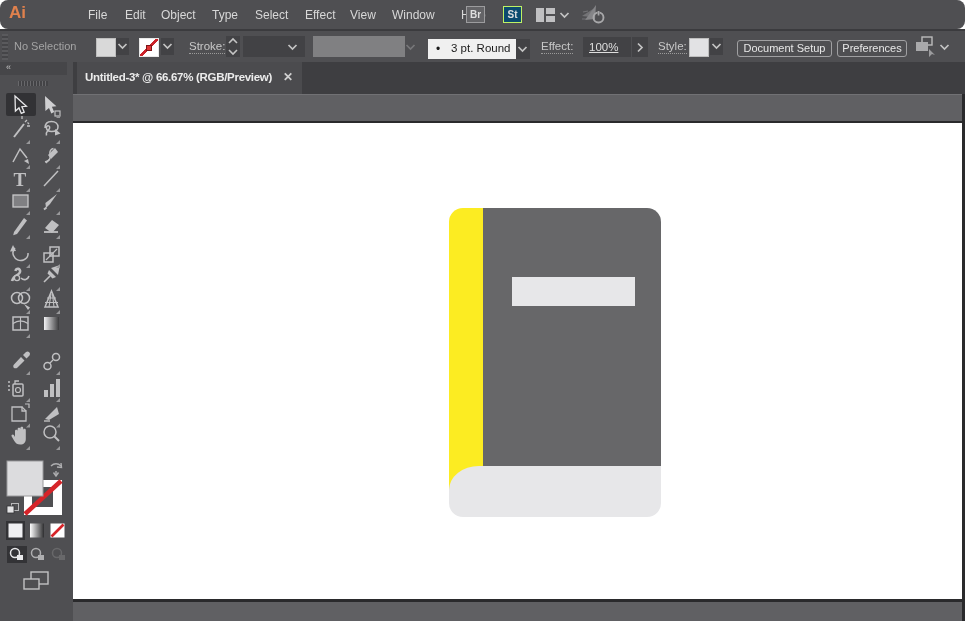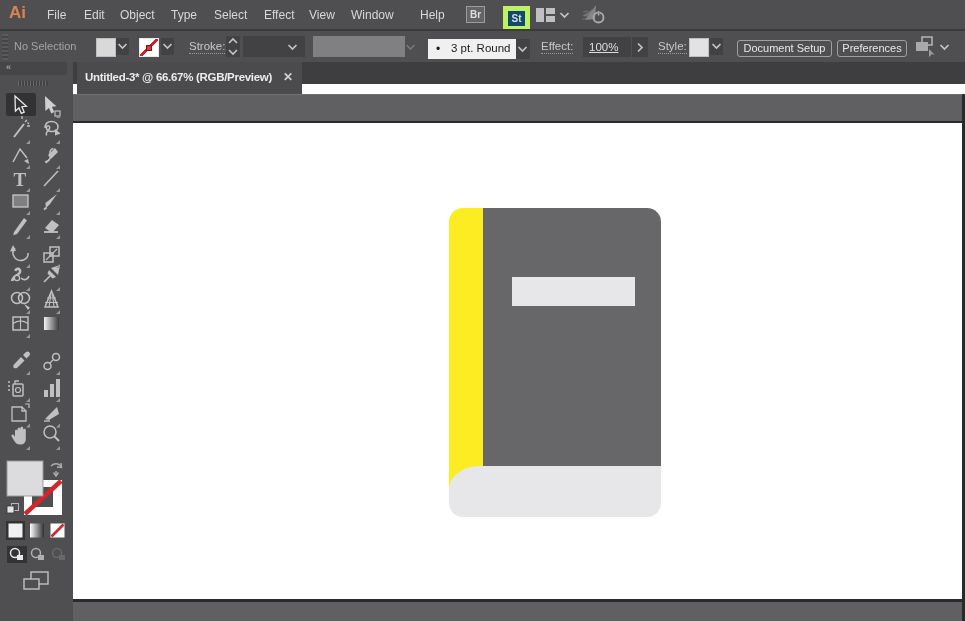--- a/index.html
+++ b/index.html
@@ -1,37 +1,37 @@
 <!DOCTYPE html>
 <html><head>
 <meta charset="utf-8">
 <style>
   html,body{margin:0;padding:0;}
   body{width:965px;height:621px;position:relative;overflow:hidden;
        font-family:"Liberation Sans", sans-serif;background:#ffffff;}
   .abs{position:absolute;}
   
-  #menubar{left:0;top:0;width:965px;height:29px;background:#4f4f52;}
+  #menubar{left:0;top:0;width:965px;height:29px;background:#4f4f52;border-radius:8px;}
   #menubar .ai{position:absolute;left:9px;top:3px;font-size:17px;font-weight:bold;color:#e0814d;}
-  .menu{position:absolute;top:8px;font-size:12px;color:#d8d8d8;}
+  .menu{position:absolute;top:8px;font-size:12px;color:#d8d8d8;margin-left:41px;}
   #mb-sep{left:0;top:29px;width:965px;height:2px;background:#3b3b3e;}
   
   #ctrlbar{left:0;top:31px;width:965px;height:31px;background:#4f4f52;}
   .grip{position:absolute;left:2px;top:3px;width:6px;height:26px;
         background:repeating-linear-gradient(0deg,#5a5a5d 0 2px,#454548 2px 4px);}
   .lbl{position:absolute;top:9px;font-size:11.5px;color:#c8c8c8;}
   .lbl.u{border-bottom:1px dotted #9a9a9a;padding-bottom:1px;}
   .chevbox{position:absolute;top:7px;width:13px;height:17px;background:#424245;}
   .chevbox svg{position:absolute;left:1px;top:4px;}
   .swatch{position:absolute;top:7px;width:18px;height:17px;}
   .whitebox{position:absolute;top:8px;background:#f0f0f0;color:#1a1a1a;font-size:11.5px;}
   .btn{position:absolute;top:9px;height:15px;border:1px solid #a0a0a2;border-radius:3px;
        color:#e8e8e8;font-size:11px;text-align:center;}
   
-  #tabbar{left:0;top:62px;width:965px;height:22px;background:#3e3e41;}
+  #tabbar{left:0;top:62px;width:965px;height:32px;background:#3e3e41;}
   #tab{position:absolute;left:77px;top:0;width:225px;height:32px;background:#4b4b4e;}
   #tab .txt{position:absolute;left:8px;top:9px;font-size:11.5px;font-weight:bold;color:#ececec;white-space:nowrap;letter-spacing:-0.3px;}
   #tab .x{position:absolute;left:206px;top:8px;font-size:12px;font-weight:bold;color:#d0d0d0;}
   
   #toolcol{left:0;top:62px;width:73px;height:559px;background:#4f4f52;}
   #toolcol .hdr{position:absolute;left:0;top:0;width:67px;height:13px;background:#464649;}
   #toolcol .coll{position:absolute;left:6px;top:0px;font-size:9px;color:#c0c0c0;letter-spacing:-1px;}
   #toolcol .dots{position:absolute;left:18px;top:19px;width:30px;height:5px;
       background:repeating-linear-gradient(90deg,#68686b 0 1px,#434346 1px 3px);}
   
@@ -59,21 +59,21 @@
     <span class="menu" style="left:47px;">File</span>
     <span class="menu" style="left:84px;">Edit</span>
     <span class="menu" style="left:120px;">Object</span>
     <span class="menu" style="left:171px;">Type</span>
     <span class="menu" style="left:214px;">Select</span>
     <span class="menu" style="left:264px;">Effect</span>
     <span class="menu" style="left:309px;">View</span>
     <span class="menu" style="left:351px;">Window</span>
     <span class="menu" style="left:420px;">Help</span>
     <span style="position:absolute;left:466px;top:6px;width:17px;height:15px;background:#646467;border:1px solid #9c9c9e;font-size:10px;font-weight:bold;color:#dedede;text-align:center;line-height:15px;">Br</span>
-    <span style="position:absolute;left:503px;top:6px;width:17px;height:15px;background:#0c4a6e;border:5px solid #bef264;font-size:10px;font-weight:bold;color:#dedede;text-align:center;line-height:15px;">St</span>
+    <span style="position:absolute;left:503px;top:6px;width:17px;height:15px;background:#0c4a6e;border:1px solid #bef264;font-size:10px;font-weight:bold;color:#dedede;text-align:center;line-height:15px;">St</span>
     <svg width="19" height="14" style="position:absolute;left:536px;top:8px;">
       <rect x="0" y="0" width="8" height="14" fill="#c0c0c2"></rect>
       <rect x="10" y="0" width="9" height="6" fill="#c0c0c2"></rect>
       <rect x="10" y="8" width="9" height="6" fill="#c0c0c2"></rect>
     </svg>
     <svg width="11" height="8" style="position:absolute;left:559px;top:11px;">
       <path d="M1.5 2 L5.5 6 L9.5 2" stroke="#c4c4c4" stroke-width="1.7" fill="none"></path>
     </svg>
     <svg width="28" height="22" style="position:absolute;left:581px;top:4px;">
       <path d="M1 12 L12 5 L10 13 Z" fill="#737376"></path>

